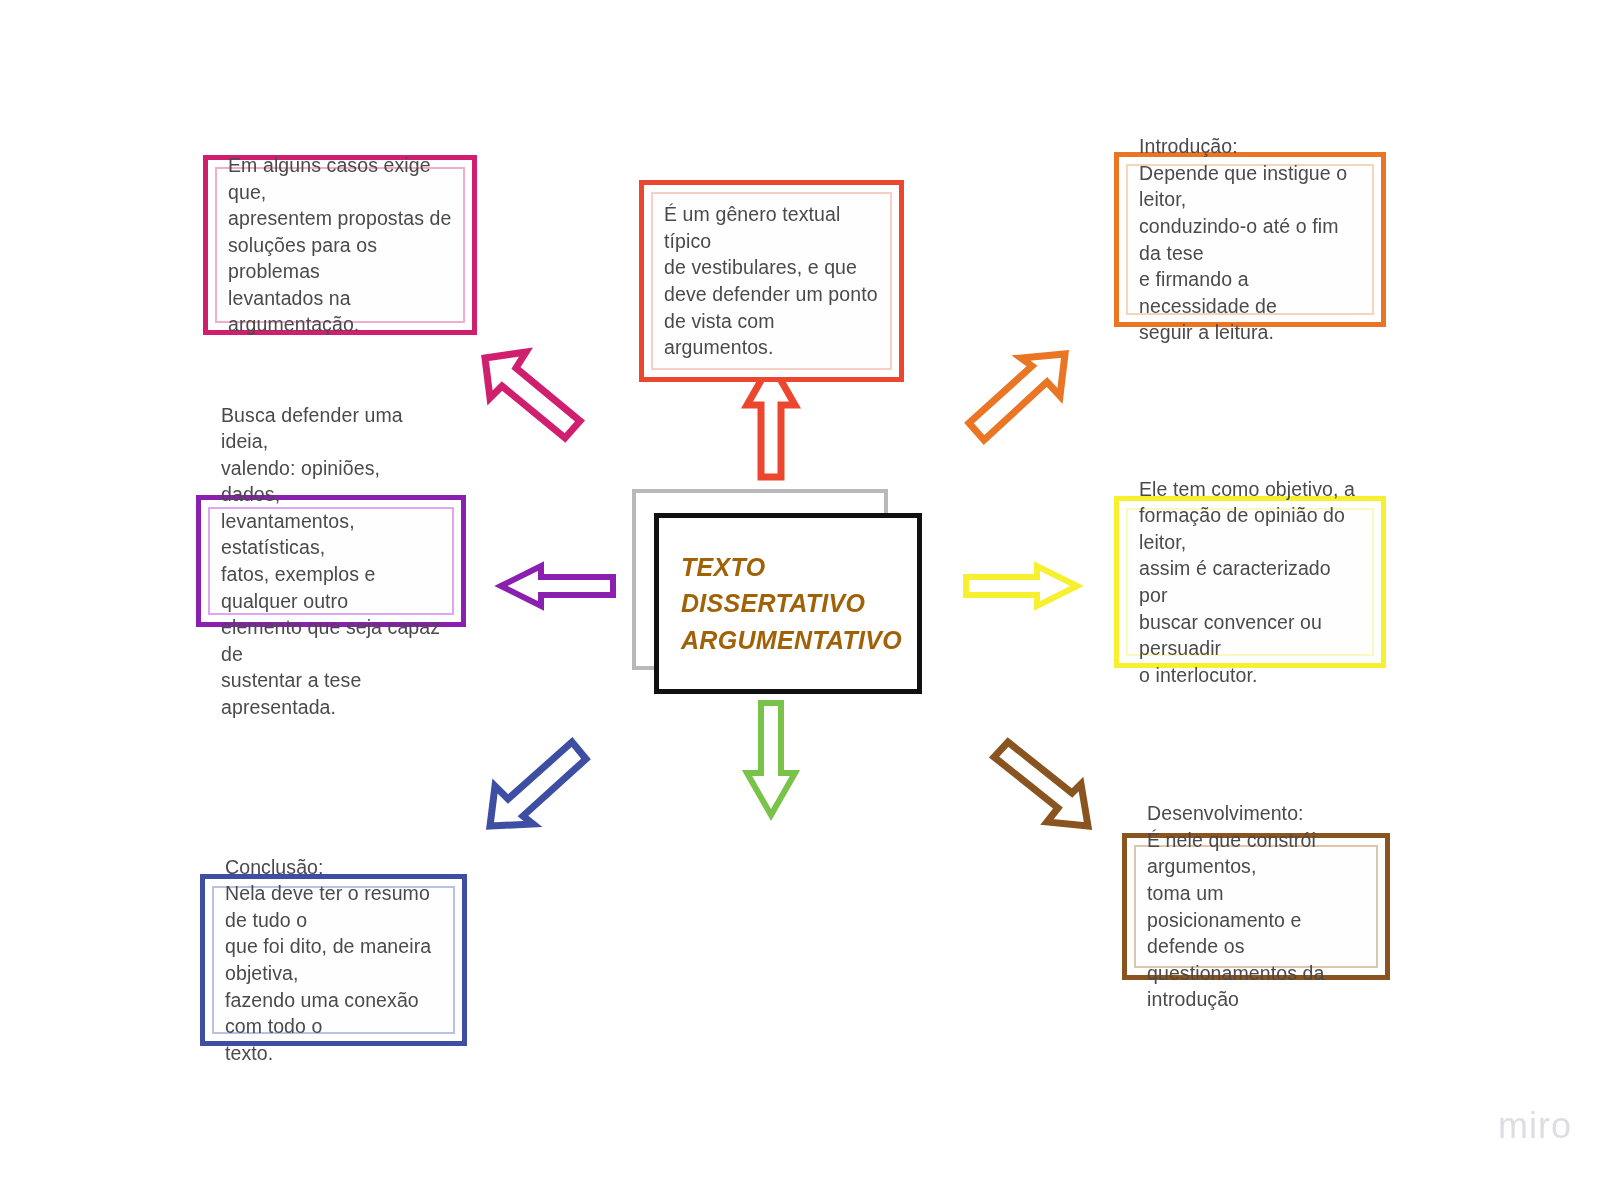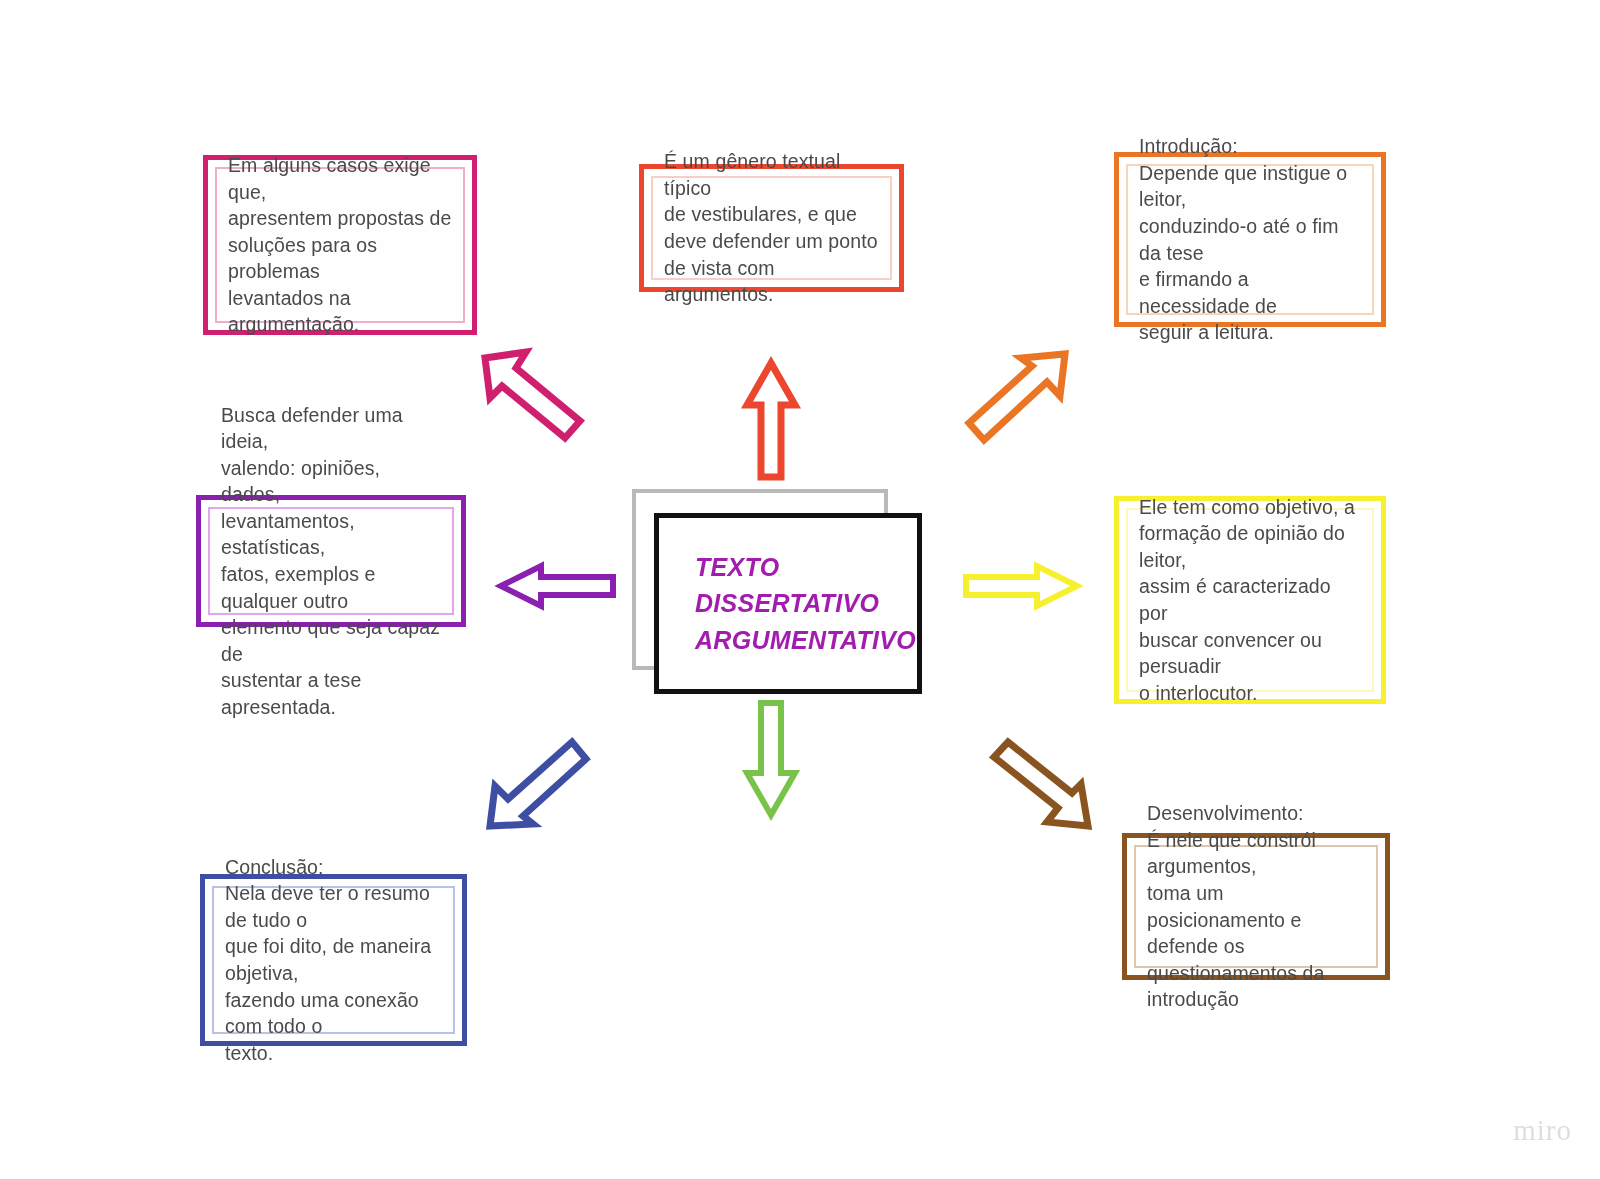--- a/index.html
+++ b/index.html
@@ -40,30 +40,30 @@
     font-size: 19.5px;
     line-height: 1.36;
     white-space: pre-line;
     letter-spacing: 0.1px;
   }
 
   
   #node-proposta   { left: 203px;  top: 155px; width: 274px; height: 180px; border: 5px solid #cf1f6e; }
   #node-proposta   .inner { border: 2px solid #f0aecb; }
 
-  #node-genero     { left: 639px;  top: 164px; width: 265px; height: 128px; border: 5px solid #ec462f; }
+  #node-genero     { left: 639px;  top: 180px; width: 265px; height: 202px; border: 5px solid #ec462f; }
   #node-genero     .inner { border: 2px solid #f7cfc5; }
 
   #node-introducao { left: 1114px; top: 152px; width: 272px; height: 175px; border: 5px solid #ea7625; }
   #node-introducao .inner { border: 2px solid #f6d6ba; }
 
   #node-defender   { left: 196px;  top: 495px; width: 270px; height: 132px; border: 5px solid #8a1fb0; }
   #node-defender   .inner { border: 2px solid #e0a6ef; }
 
-  #node-objetivo   { left: 1114px; top: 496px; width: 272px; height: 208px; border: 5px solid #f7f02e; }
+  #node-objetivo   { left: 1114px; top: 496px; width: 272px; height: 172px; border: 5px solid #f7f02e; }
   #node-objetivo   .inner { border: 2px solid #fcf8bb; }
 
   #node-conclusao  { left: 200px;  top: 832px; width: 267px; height: 172px; border: 5px solid #3d4ea3; margin-top: 42px; }
   #node-conclusao  .inner { border: 2px solid #b9c2e6; }
 
   #node-conteudo   { left: 627px;  top: 827px; width: 267px; height: 176px; border: 5px solid #79c34b; }
   #node-conteudo   .inner { border: 2px solid #c9e8b4; }
 
   #node-desenvolvimento { left: 1122px; top: 833px; width: 268px; height: 147px; border: 5px solid #8a5420; }
   #node-desenvolvimento .inner { border: 2px solid #ddc6a9; }
@@ -88,46 +88,46 @@
     position: absolute;
     left: 22px; top: 24px;
     width: 268px; height: 181px;
     box-sizing: border-box;
     border: 5px solid #111111;
     background: #fff;
     display: flex;
     align-items: center;
   }
   #center-main-rect .ctext {
-    padding-left: 36px;
+    padding-left: 22px;
     font-weight: bold;
     font-style: italic;
     font-size: 25px;
     line-height: 1.45;
-    color: #a21caf;
+    color: #a16207;
     white-space: pre-line;
     letter-spacing: 0.3px;
   }
 
   
   .arrow {
     position: absolute;
     pointer-events: none;
   }
   .arrow svg { display: block; overflow: visible; }
 
   
   #miro-watermark {
     position: absolute;
     right: 28px;
     bottom: 32px;
-    font-size: 29px;
+    font-size: 36px;
     color: #dedee2;
     letter-spacing: 1px;
-    font-family: Liberation Serif, serif;
+    font-family: Liberation Sans, sans-serif;
   }
 </style>
 </head>
 <body>
 
 <div id="canvas">
 
   <div class="arrow" id="arrow-to-proposta" style="left:480px; top:348px;">
     <svg width="110" height="95" viewBox="0 0 110 95">
       <polygon points="5,10 46,4 36,20 100,73 85,90 22,38 10,50" fill="none" stroke="#cf1f6e" stroke-width="7" stroke-linejoin="miter"></polygon>

